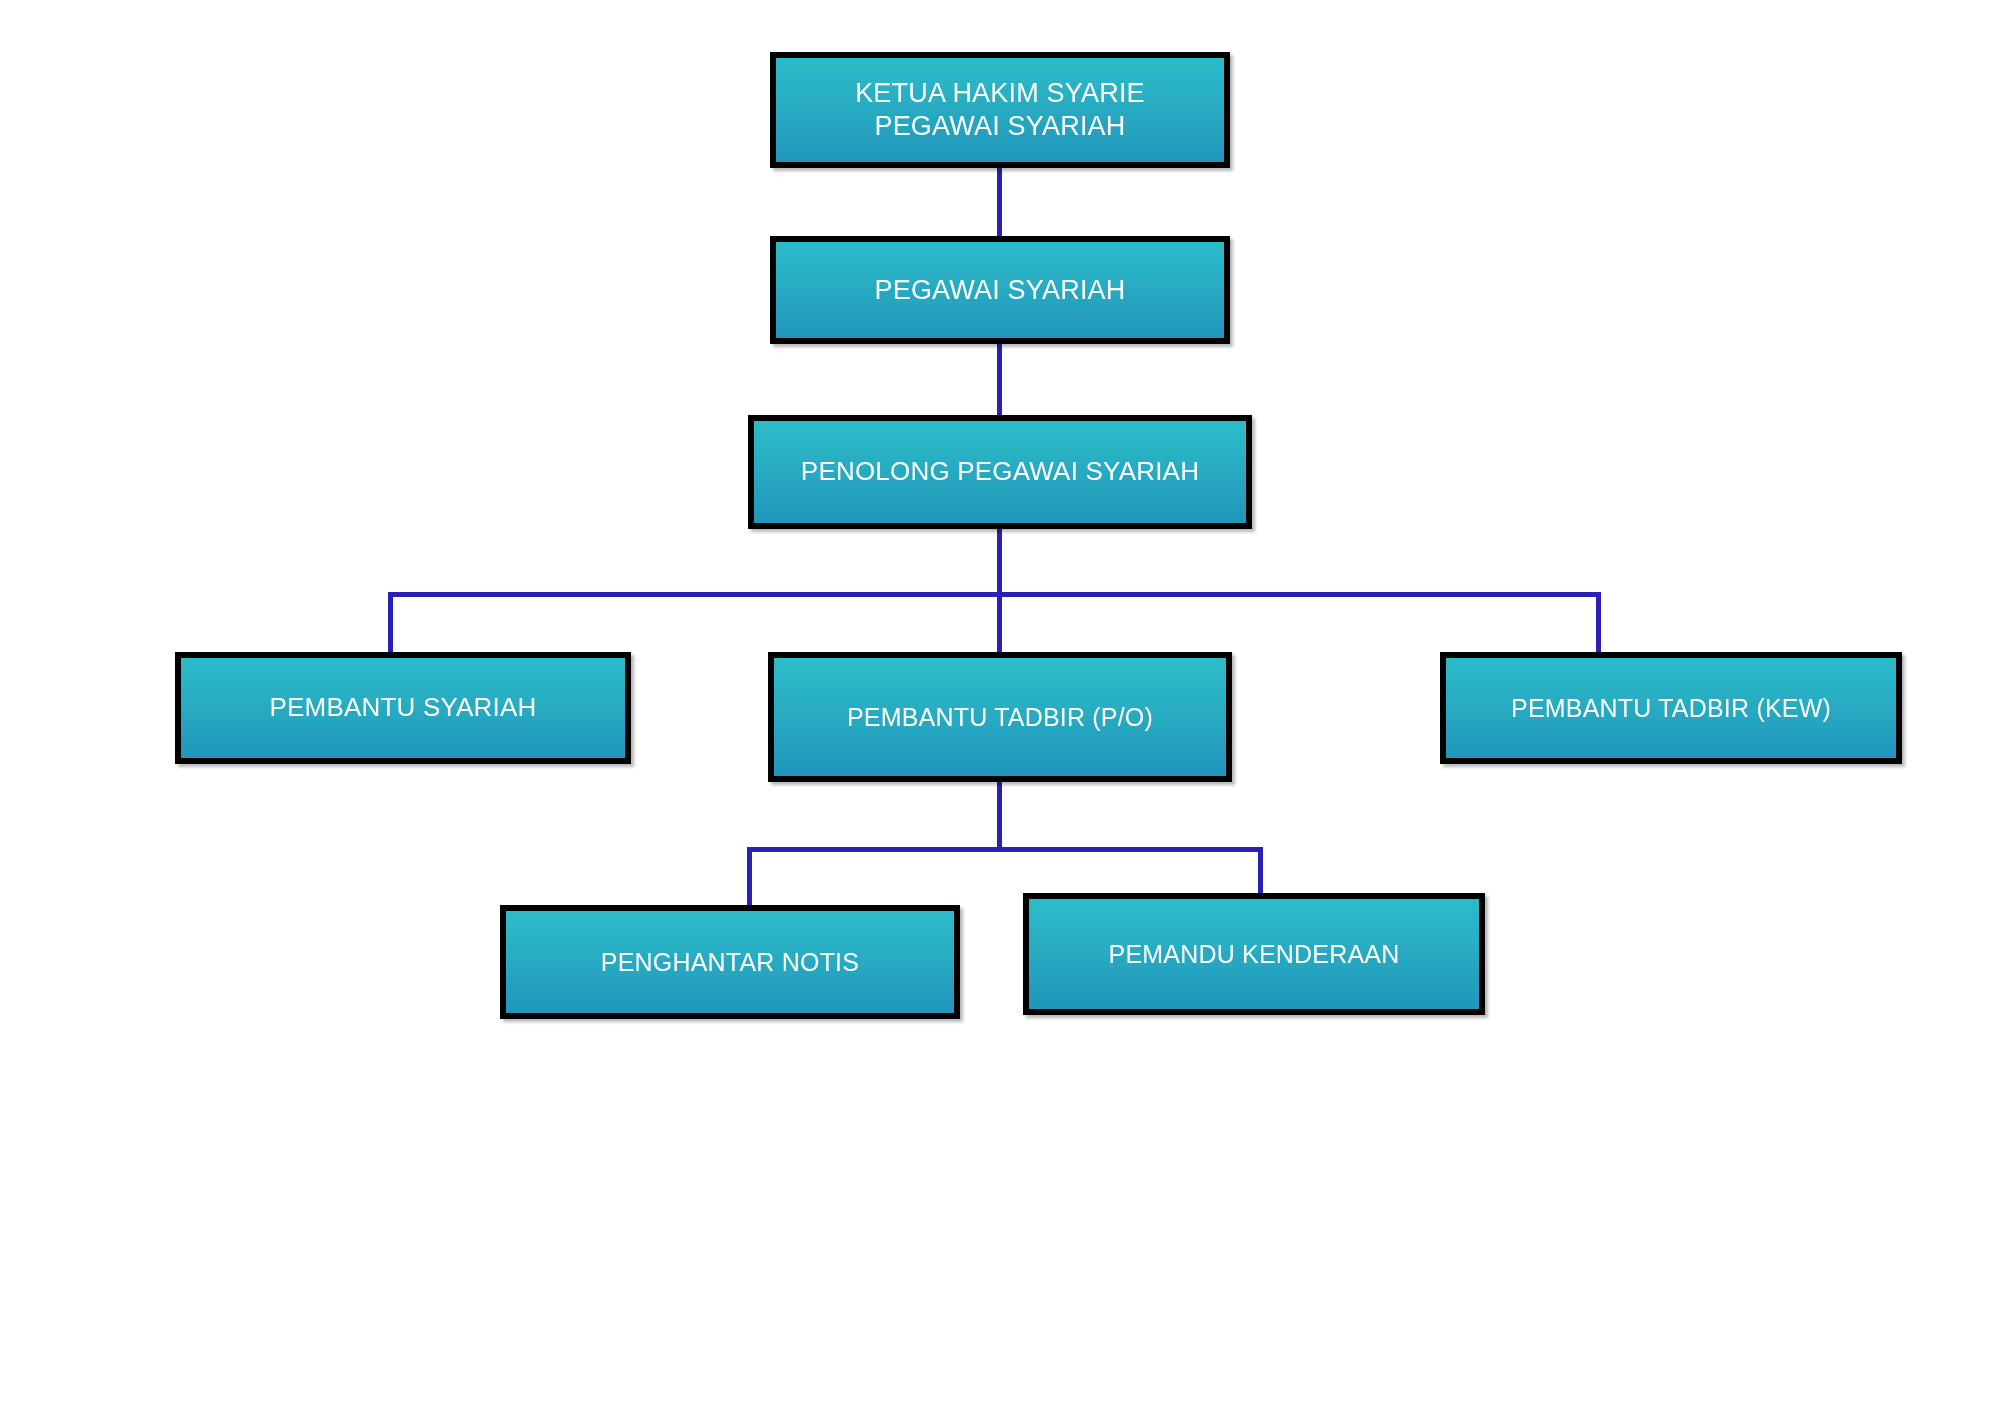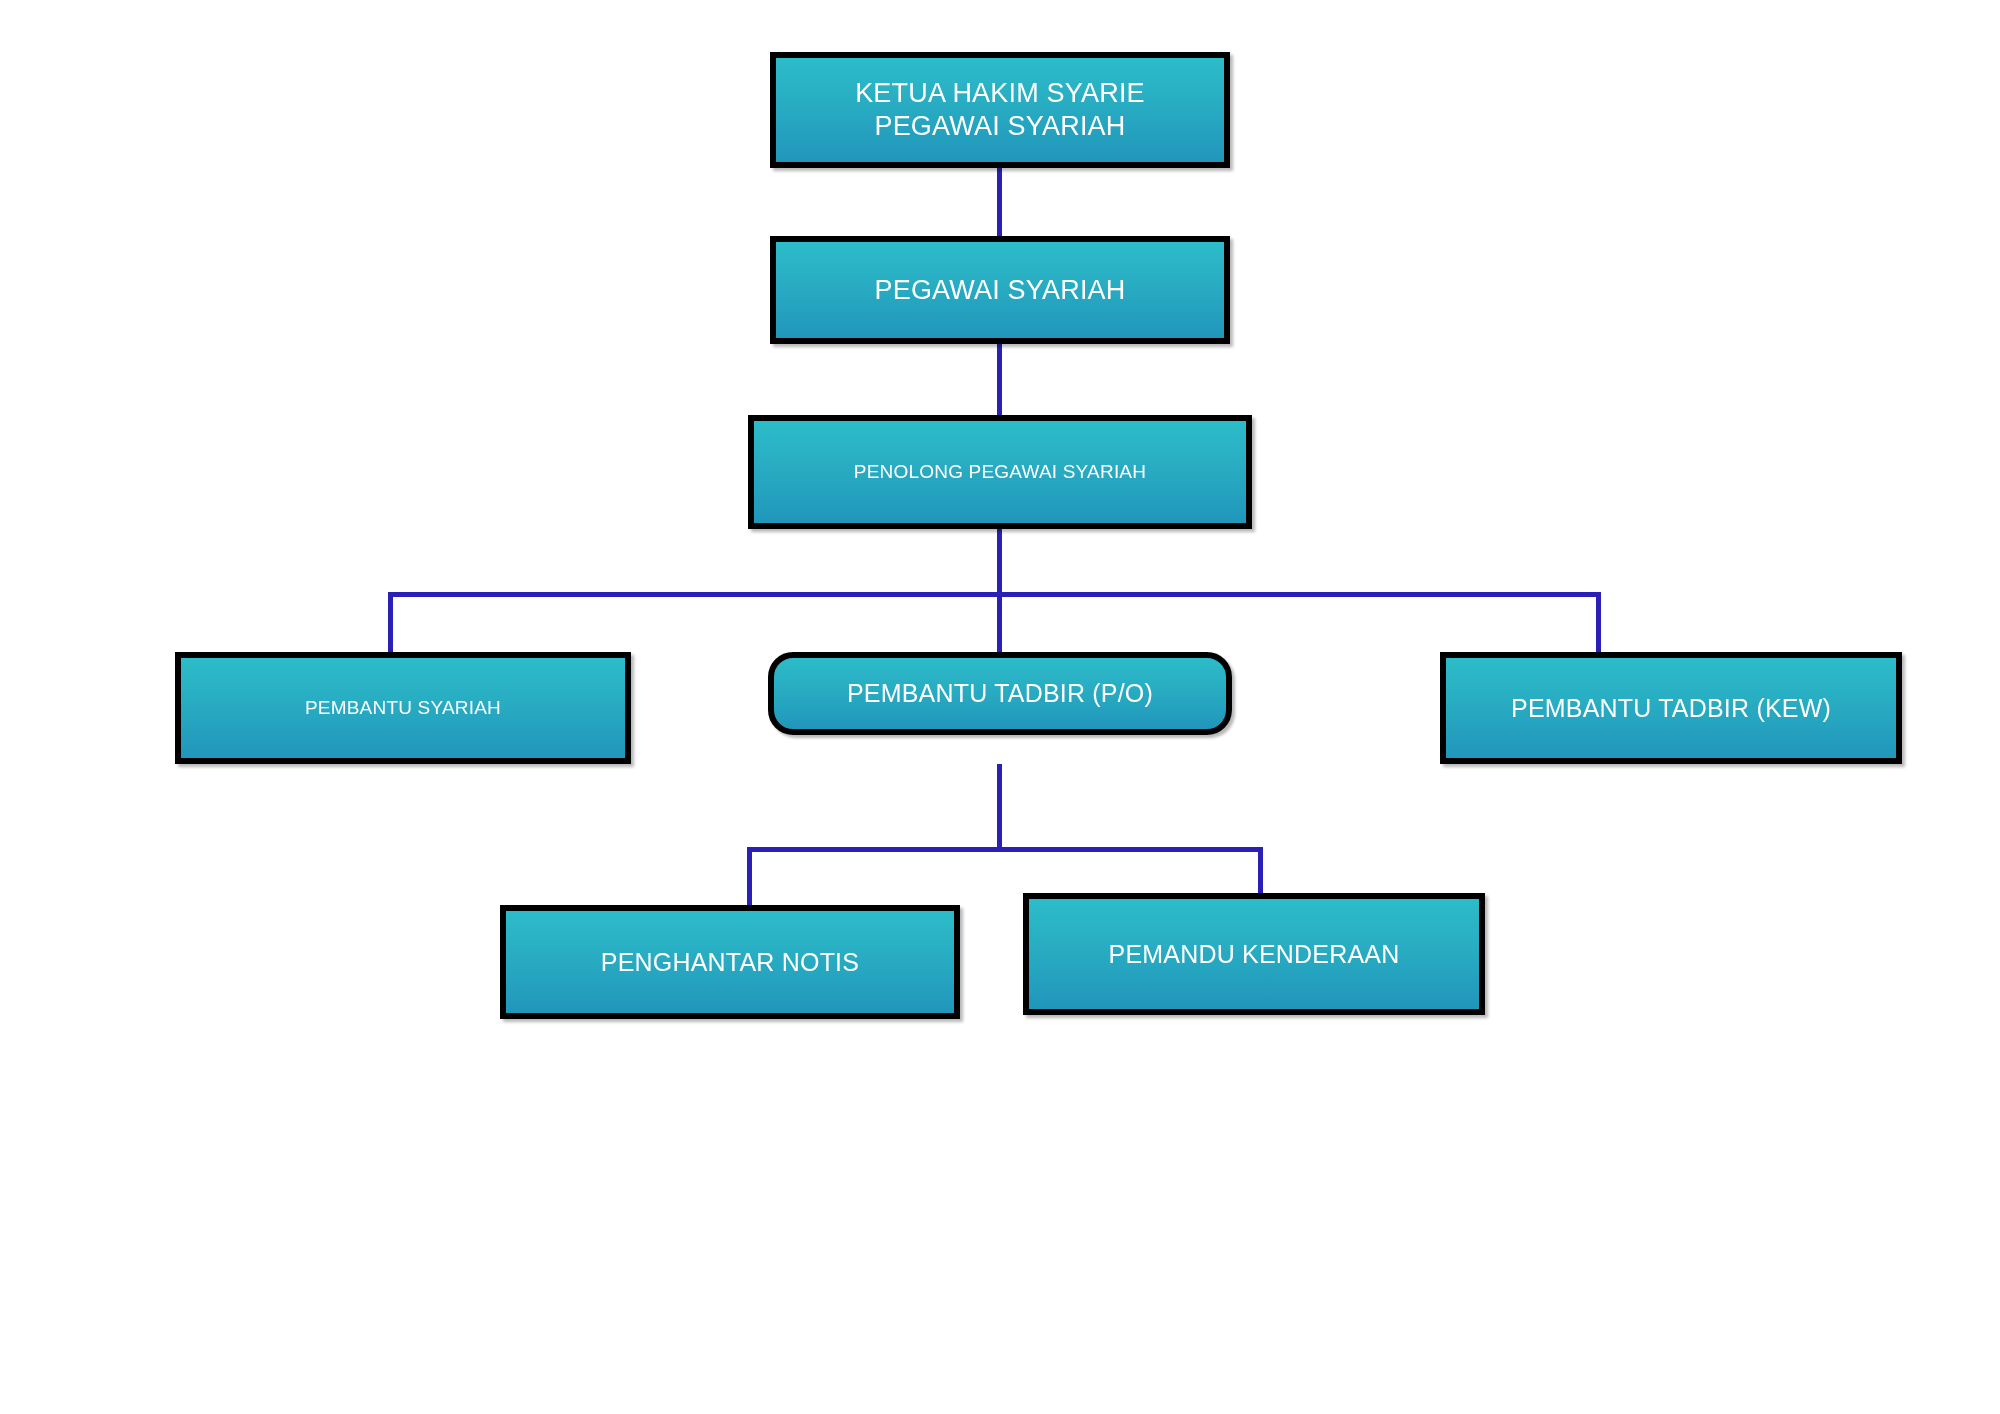--- a/index.html
+++ b/index.html
@@ -32,21 +32,21 @@
   }
   .node-label {
     color: #ffffff;
     font-weight: normal;
     line-height: 1.22;
     letter-spacing: 0.2px;
     padding: 0 10px;
     white-space: pre-line;
   }
   .s-lg  { font-size: 27px; }
-  .s-md  { font-size: 19px; }
+  .s-md  { font-size: 26px; }
   .s-sm  { font-size: 25px; }
   
   .conn {
     position: absolute;
     background: #2a20b5;
     z-index: 1;
   }
 </style>
 </head>
 <body>
@@ -85,21 +85,21 @@
   </div>
 
   <div class="node" style="left:748px; top:415px; width:504px; height:114px;">
     <span class="node-label s-md">PENOLONG PEGAWAI SYARIAH</span>
   </div>
 
   <div class="node" style="left:175px; top:652px; width:456px; height:112px;">
     <span class="node-label s-md">PEMBANTU SYARIAH</span>
   </div>
 
-  <div class="node" style="left:768px; top:652px; width:464px; height:83px;border-radius:25px;">
+  <div class="node" style="left:768px; top:652px; width:464px; height:130px;">
     <span class="node-label s-sm">PEMBANTU TADBIR (P/O)</span>
   </div>
 
   <div class="node" style="left:1440px; top:652px; width:462px; height:112px;">
     <span class="node-label s-sm">PEMBANTU TADBIR (KEW)</span>
   </div>
 
   <div class="node" style="left:1023px; top:893px; width:462px; height:122px;">
     <span class="node-label s-sm">PEMANDU KENDERAAN</span>
   </div>

